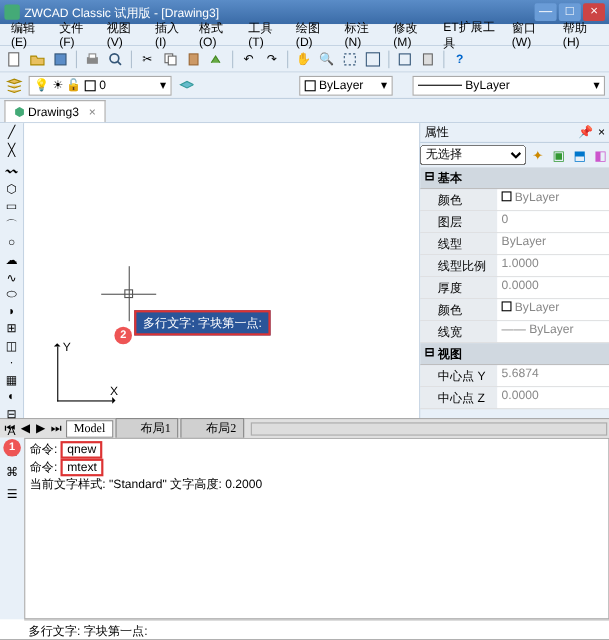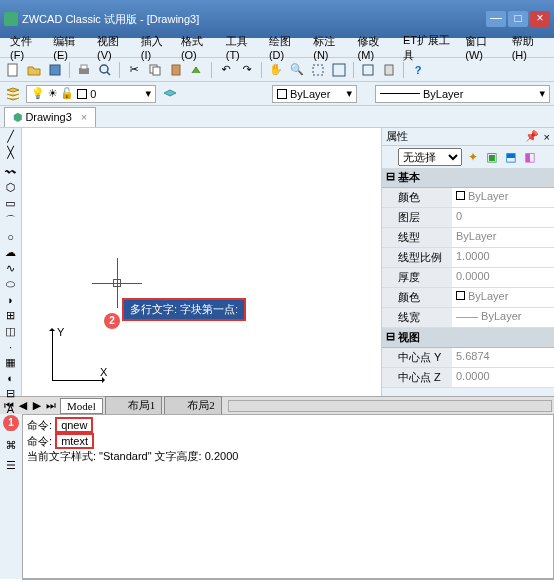--- a/index.html
+++ b/index.html
@@ -1,17 +1,17 @@
 <!DOCTYPE html>
 <html><head>
 <meta charset="utf-8">
 <style>
 * { margin:0; padding:0; box-sizing:border-box; font-family:"Microsoft YaHei",SimSun,sans-serif; font-size:11px; }
 body { background:#fff; width:554px; height:582px; overflow:hidden; }
-.titlebar { height:38px; background:linear-gradient(#5a8cc7,#3a6ba7); color:#fff; display:flex; align-items:center; padding:0 4px; }
+.titlebar { height:22px; background:linear-gradient(#5a8cc7,#3a6ba7); color:#fff; display:flex; align-items:center; padding:0 4px; }
 .titlebar .icon { width:14px; height:14px; margin-right:4px; background:#4a7; border-radius:2px; }
 .titlebar .title { flex:1; font-size:11px; }
 .winbtns { display:flex; gap:2px; }
 .winbtn { width:20px; height:16px; background:#6a9cd7; color:#fff; text-align:center; line-height:14px; cursor:pointer; border-radius:2px; font-size:12px; }
 .winbtn.close { background:#c44; }
 .menubar { height:20px; background:#e8f0f8; border-bottom:1px solid #c0d0e0; display:flex; align-items:center; padding:0 4px; }
 .menuitem { padding:2px 6px; cursor:pointer; font-size:11px; }
 .toolbar { height:24px; background:#e8f0f8; border-bottom:1px solid #c0d0e0; display:flex; align-items:center; padding:0 4px; gap:3px; }
 .tbtn { width:18px; height:18px; display:flex; align-items:center; justify-content:center; cursor:pointer; border-radius:2px; }
 .tsep { width:1px; height:16px; background:#b0c0d0; margin:0 2px; }
@@ -34,21 +34,21 @@
 .ylab { position:absolute; left:35px; bottom:58px; font-size:11px; }
 .xlab { position:absolute; left:78px; bottom:18px; font-size:11px; }
 .cursor-v { position:absolute; left:95px; top:130px; width:1px; height:50px; background:#555; }
 .cursor-h { position:absolute; left:70px; top:155px; width:50px; height:1px; background:#555; }
 .cursor-box { position:absolute; left:91px; top:151px; width:8px; height:8px; border:1px solid #555; }
 .tooltip { position:absolute; left:100px; top:170px; background:#2a5599; color:#fff; padding:2px 6px; font-size:11px; border:2px solid #d33; }
 .anno { position:absolute; width:16px; height:16px; border-radius:50%; background:#e55; color:#fff; text-align:center; line-height:16px; font-size:10px; font-weight:bold; }
 .proppanel { width:173px; background:#e8f0f8; border-left:1px solid #c0d0e0; display:flex; flex-direction:column; }
 .prophdr { height:18px; display:flex; align-items:center; padding:0 4px; border-bottom:1px solid #c0d0e0; }
 .prophdr .t { flex:1; font-size:11px; }
-.propsel { height:22px; display:flex; align-items:center; padding:2px 16px; gap:3px; }
+.propsel { height:22px; display:flex; align-items:center; padding:2px 0; gap:3px; }
 .propsel select { flex:1; height:18px; font-size:11px; }
 .propsel .pbtn { width:16px; height:16px; cursor:pointer; display:flex; align-items:center; justify-content:center; font-size:12px; }
 .propgrid { flex:1; overflow:auto; font-size:10px; }
 .propgrid .ghdr { background:#d0d8e0; padding:2px 4px; font-weight:bold; display:flex; border-bottom:1px solid #bbb; }
 .propgrid .ghdr .exp { width:12px; cursor:pointer; }
 .propgrid .grow { display:flex; border-bottom:1px solid #ddd; }
 .propgrid .gk { width:70px; padding:2px 2px 2px 16px; background:#e8ecf0; }
 .propgrid .gv { flex:1; padding:2px 4px; background:#fff; color:#888; }
 .sheettabs { height:18px; background:#e0e0e0; border-top:1px solid #aaa; display:flex; align-items:center; padding:0 2px; font-size:10px; }
 .sheettabs .nav { width:14px; text-align:center; cursor:pointer; }
@@ -70,22 +70,22 @@
   <div class="icon"></div>
   <div class="title">ZWCAD Classic 试用版 - [Drawing3]</div>
   <div class="winbtns">
     <div class="winbtn">—</div>
     <div class="winbtn">□</div>
     <div class="winbtn close">×</div>
   </div>
 </div>
 
 <div class="menubar" id="menubar">
+    <div class="menuitem">编辑(E)</div>
     <div class="menuitem">文件(F)</div>
-    <div class="menuitem">编辑(E)</div>
     <div class="menuitem">视图(V)</div>
     <div class="menuitem">插入(I)</div>
     <div class="menuitem">格式(O)</div>
     <div class="menuitem">工具(T)</div>
     <div class="menuitem">绘图(D)</div>
     <div class="menuitem">标注(N)</div>
     <div class="menuitem">修改(M)</div>
     <div class="menuitem">ET扩展工具</div>
     <div class="menuitem">窗口(W)</div>
     <div class="menuitem">帮助(H)</div>

